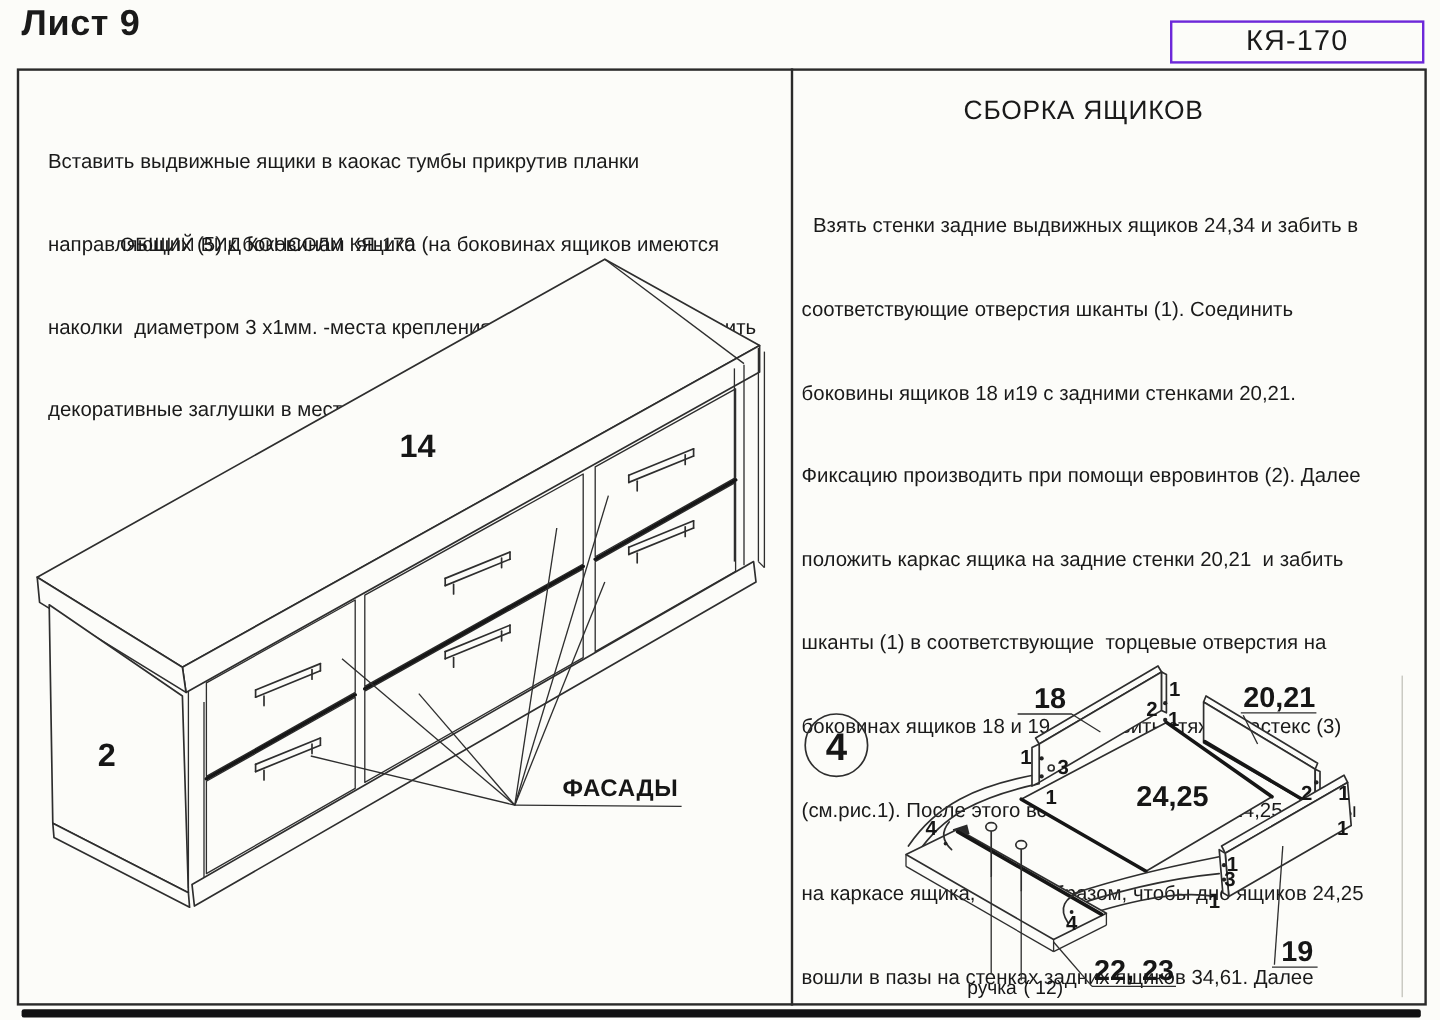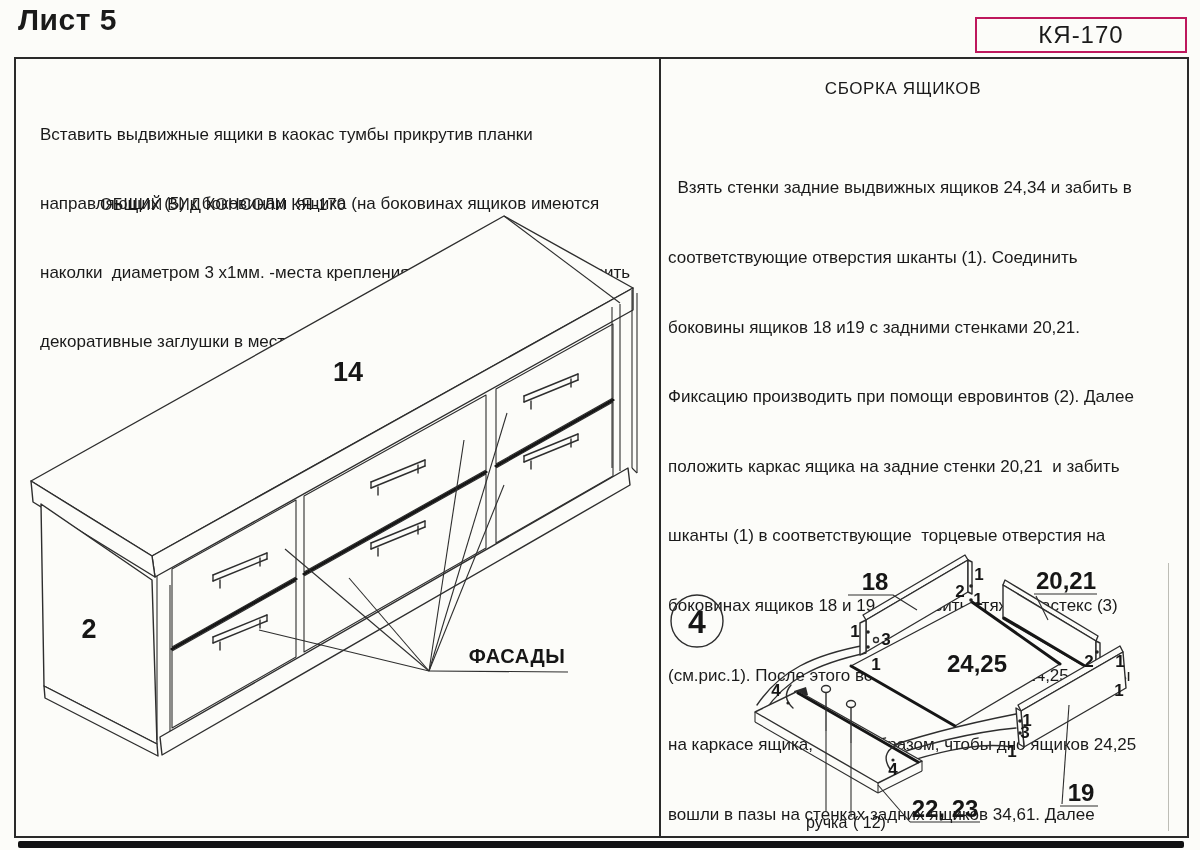--- a/index.html
+++ b/index.html
@@ -1,26 +1,26 @@
 <!DOCTYPE html>
 <html><head>
 <meta charset="utf-8">
 <style>
   html,body{margin:0;padding:0;background:#e8e8e4;}
   .page{position:relative;width:1200px;height:850px;background:#fcfcf9;
         font-family:"Liberation Sans",sans-serif;color:#1a1a1a;overflow:hidden;}
   .abs{position:absolute;}
   .sheet-title{left:18px;top:3px;font-size:30px;font-weight:700;letter-spacing:.5px;}
-  .model-box{left:975px;top:17px;width:208px;height:32px;border:2px solid #be185d;
+  .model-box{left:975px;top:17px;width:208px;height:32px;border:2px solid #6d28d9;
              text-align:center;line-height:32px;font-size:24px;letter-spacing:1px;background:#fcfcf9;}
   .frame{left:14px;top:57px;width:1171px;height:777px;border:2px solid #2a2a2a;}
   .divider{left:659px;top:57px;width:2px;height:781px;background:#2a2a2a;}
   .intro{left:22px;top:77px;font-size:17px;line-height:23px;white-space:pre;margin-left:18px;}
   .fig-title{left:54px;top:196px;font-size:16px;letter-spacing:.3px;padding-left:46px;}
-  .heading{left:662px;top:79px;width:482px;text-align:center;font-size:17px;letter-spacing:.6px;}
+  .heading{left:662px;top:79px;width:482px;text-align:center;font-size:22px;letter-spacing:.6px;}
   .body-par{left:668px;top:130px;font-size:17px;line-height:23.2px;white-space:pre;}
   .bottom-bar{left:18px;top:841px;width:1166px;height:7px;background:#101010;border-radius:2px;}
   .artifact{left:1168px;top:563px;width:1px;height:268px;background:#bdbdb6;}
   svg{position:absolute;overflow:visible;}
   svg.fig1{left:14px;top:57px;}
   svg.fig4{left:660px;top:545px;}
   .ln{stroke:#2e2e2e;stroke-width:1.4;fill:none;stroke-linejoin:round;stroke-linecap:round;}
   .tn{stroke:#2e2e2e;stroke-width:1.1;fill:none;stroke-linejoin:round;}
   .thk{stroke:#161616;stroke-width:3;fill:none;stroke-linecap:round;}
   .face{fill:#fcfcf9;stroke:#2e2e2e;stroke-width:1.4;stroke-linejoin:round;}
@@ -32,21 +32,21 @@
   text.facades{font-size:20px;font-weight:700;letter-spacing:.5px;}
   text.callout{font-size:17px;font-weight:700;}
   text.small{font-size:16px;font-weight:400;}
   text.stepnum{font-size:32px;font-weight:700;}
 </style>
 </head>
 <body>
 
 <div class="page">
 
-  <div class="abs sheet-title">Лист 5</div>
+  <div class="abs sheet-title">Лист 9</div>
   <div class="abs model-box">КЯ-170</div>
 
   <div class="abs frame"></div>
   <div class="abs divider"></div>
 
   <div class="abs intro">
     <div>Вставить выдвижные ящики в каокас тумбы прикрутив планки</div>
     <div>направляющих (5) к боковинам  ящика (на боковинах ящиков имеются</div>
     <div>наколки  диаметром 3 х1мм. -места крепления направляющих.  Поставить</div>
     <div>декоративные заглушки в местах крепления фурнитуры.</div>

